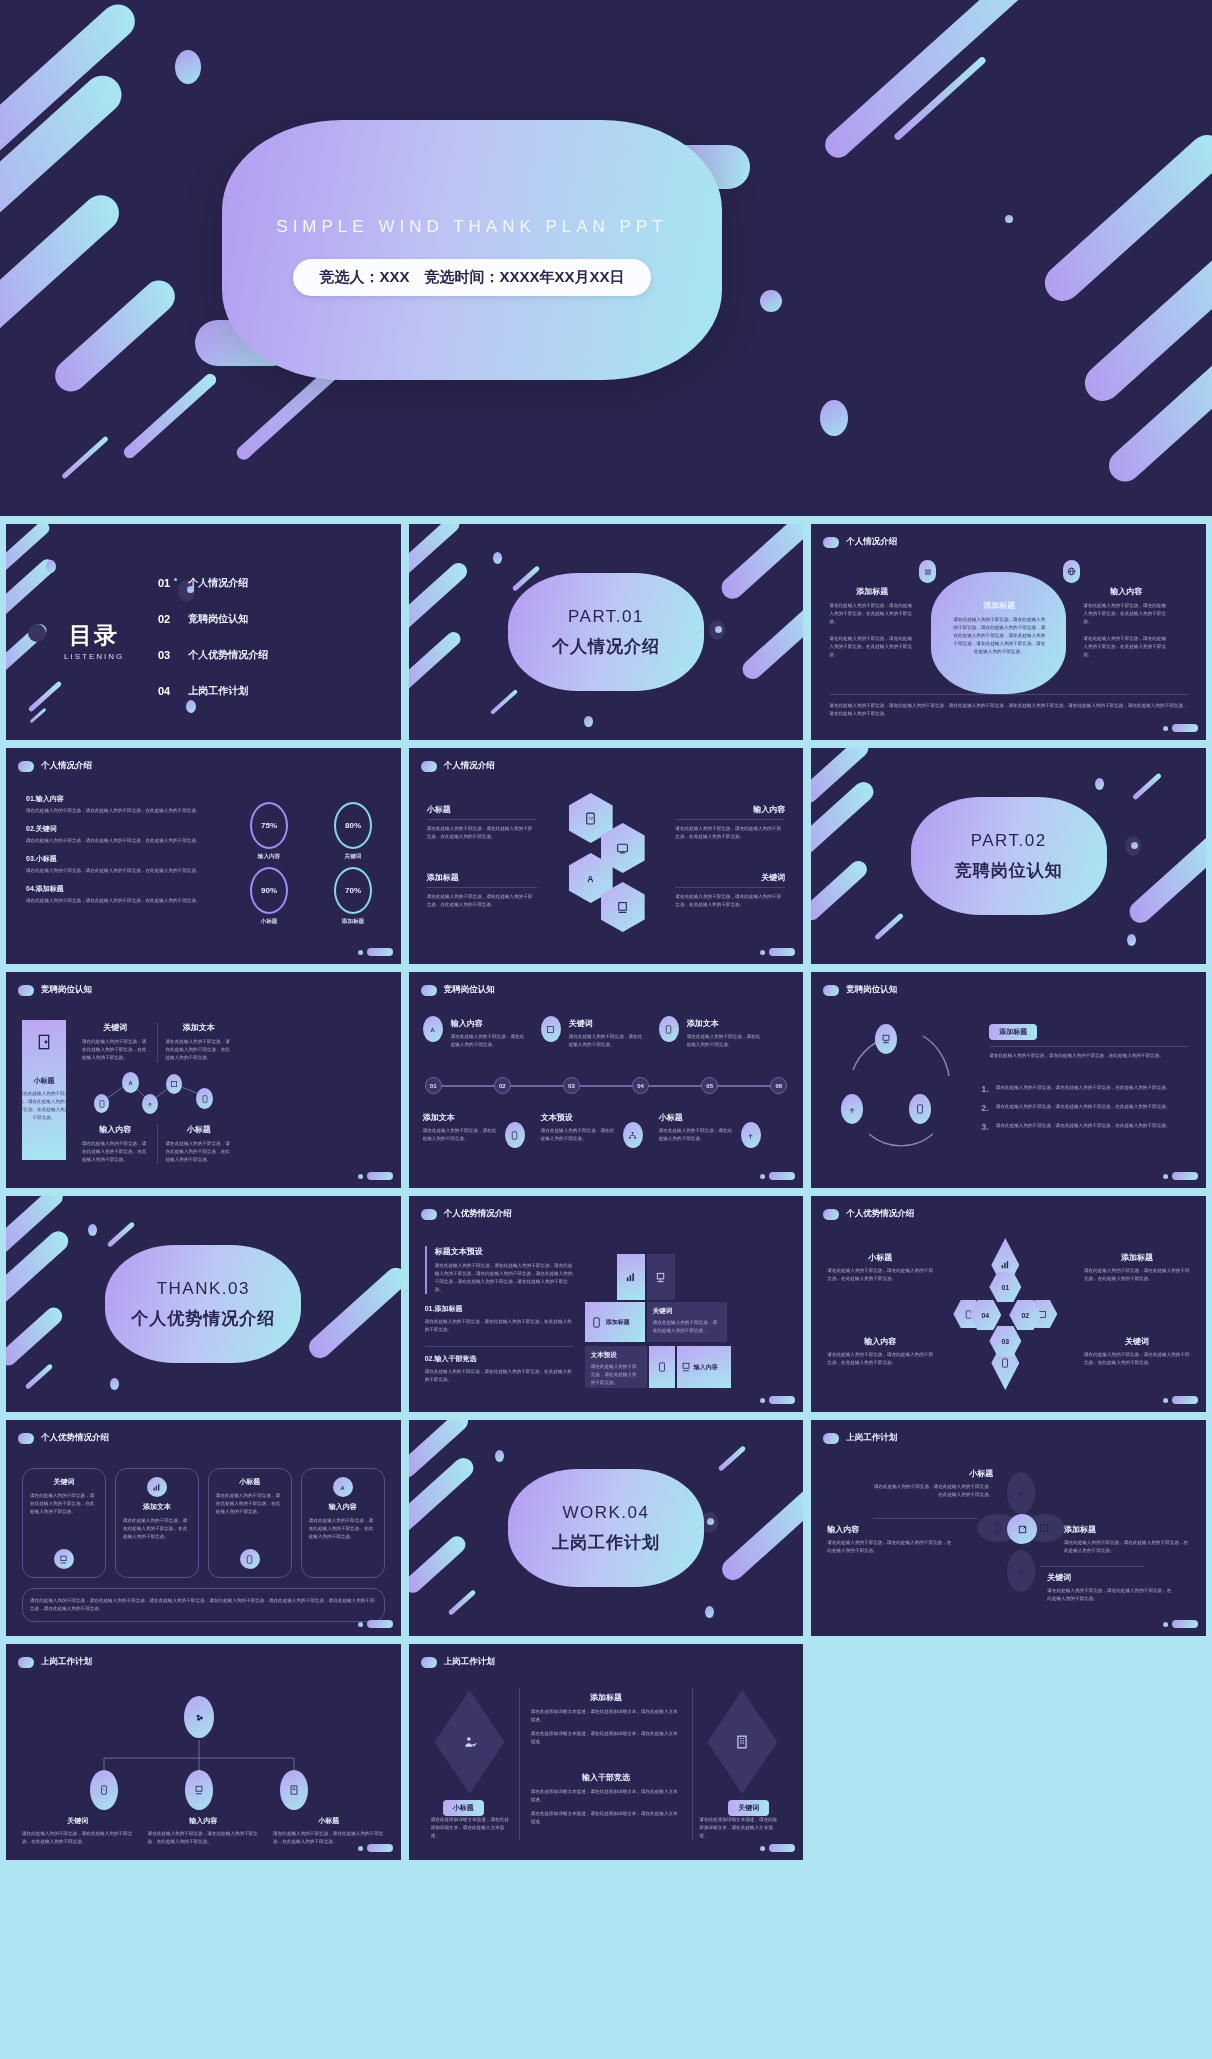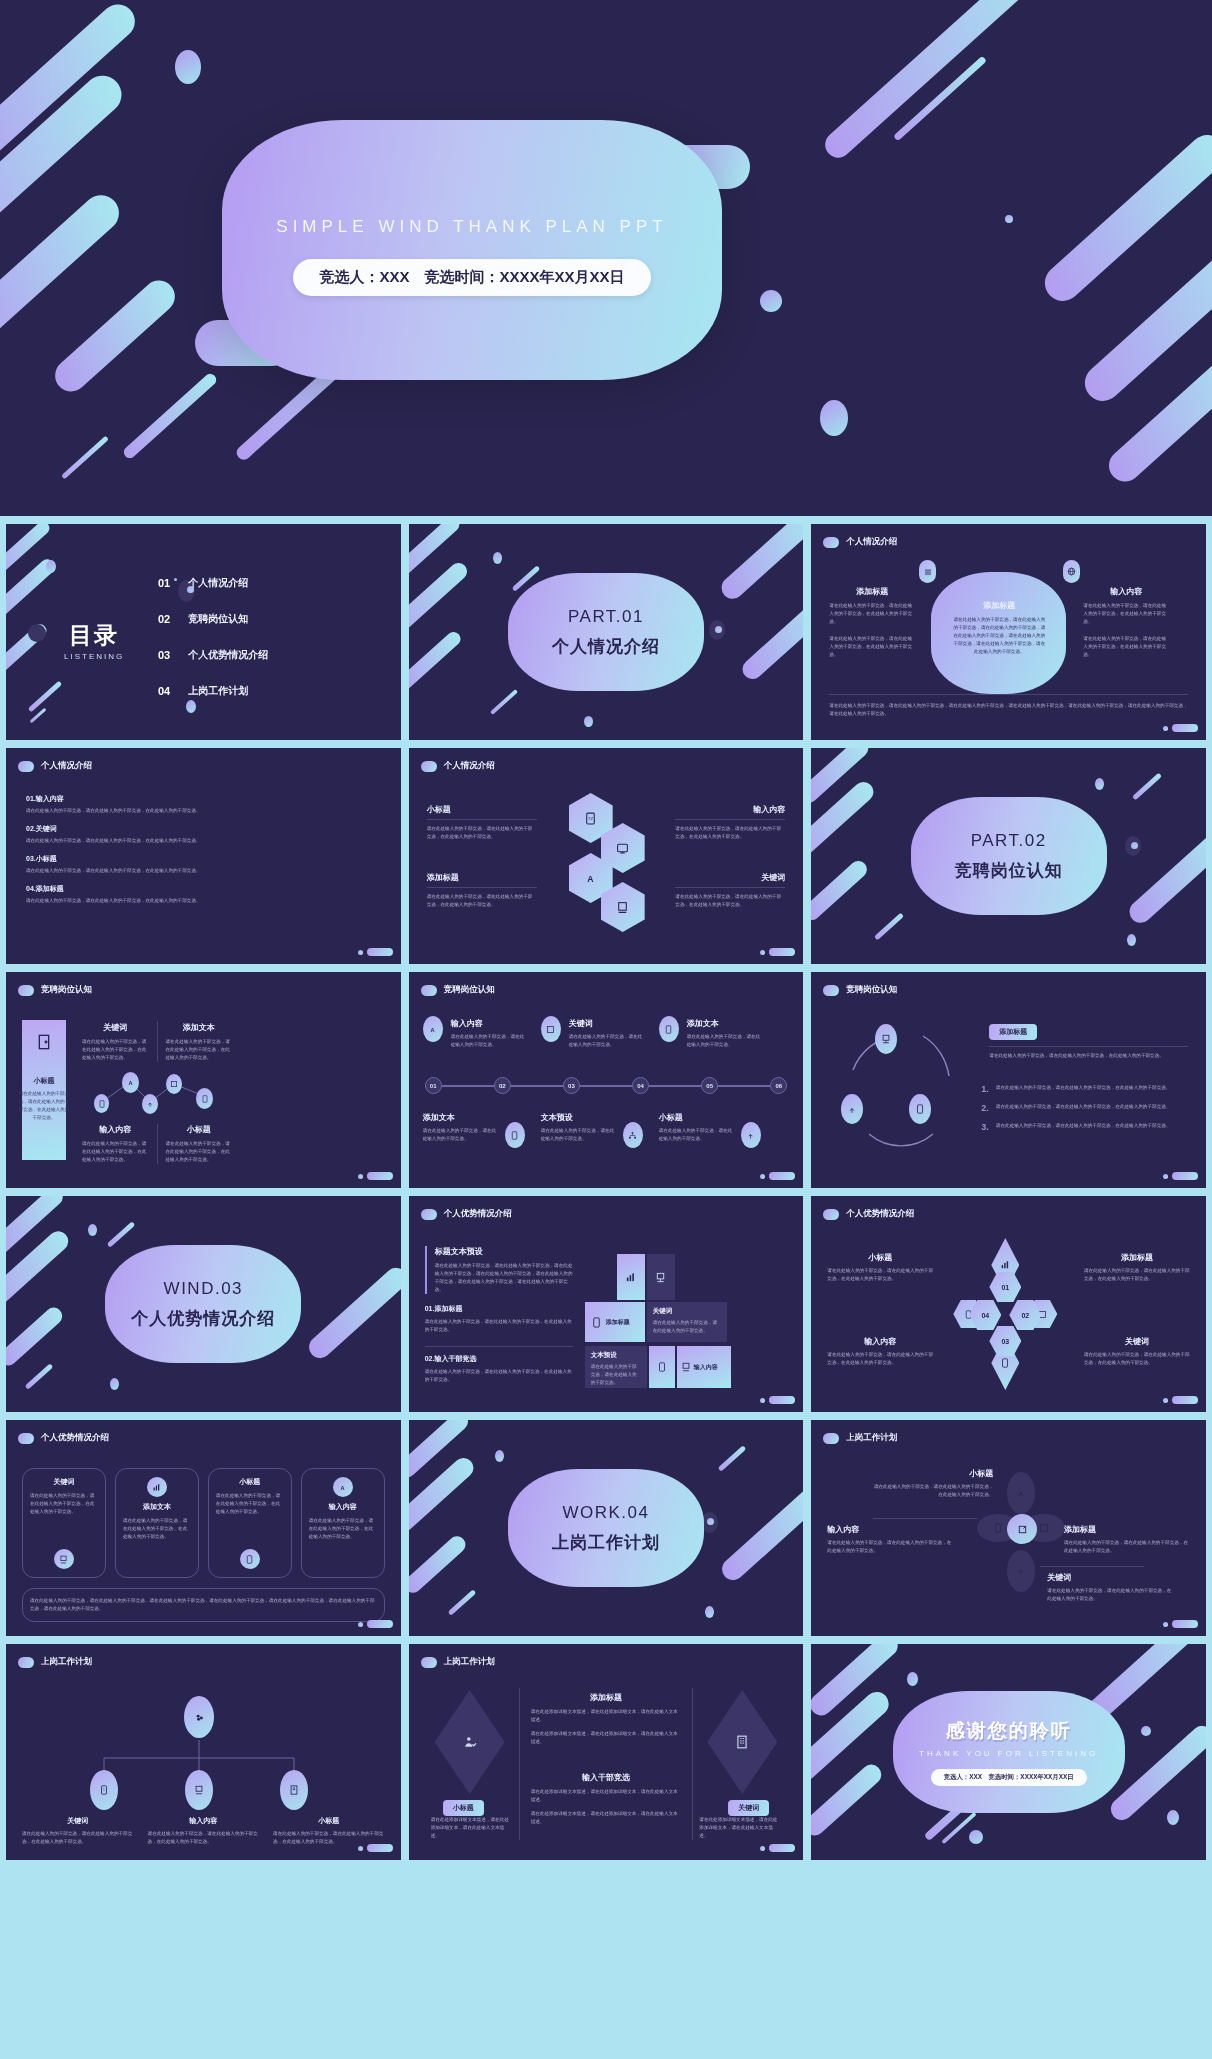--- a/index.html
+++ b/index.html
@@ -374,20 +374,38 @@
       <div>
         <div class="t-title" style="font-size:7px;"><span>03.</span><span>小标题</span></div>
         <div class="t-body" style="margin-top:3px;">请在此处输入您的干部竞选，请在此处输入您的干部竞选，在此处输入您的干部竞选。</div>
       </div>
       <div>
         <div class="t-title" style="font-size:7px;"><span>04.</span><span>添加标题</span></div>
         <div class="t-body" style="margin-top:3px;">请在此处输入您的干部竞选，请在此处输入您的干部竞选，在此处输入您的干部竞选。</div>
       </div>
     </div>
 
+    <div style="position:absolute;left:232px;top:54px;display:grid;grid-template-columns:repeat(2,62px);gap:6px 22px;justify-items:center;">
+      <div style="text-align:center;">
+        <div class="ring" style="margin:0 auto;">75%</div>
+        <div class="t-mini" style="margin-top:4px;font-weight:700;">输入内容</div>
+      </div>
+      <div style="text-align:center;">
+        <div class="ring cy" style="margin:0 auto;">80%</div>
+        <div class="t-mini" style="margin-top:4px;font-weight:700;">关键词</div>
+      </div>
+      <div style="text-align:center;">
+        <div class="ring" style="margin:0 auto;">90%</div>
+        <div class="t-mini" style="margin-top:4px;font-weight:700;">小标题</div>
+      </div>
+      <div style="text-align:center;">
+        <div class="ring cy" style="margin:0 auto;">70%</div>
+        <div class="t-mini" style="margin-top:4px;font-weight:700;">添加标题</div>
+      </div>
+    </div>
     <div class="corner-br">
         <i></i>
         <b></b>
       </div>
   </div>
 
   <div class="slide">
     <div class="sh">
       <span class="sh-mark"></span>
       <span class="sh-txt">个人情况介绍</span>
@@ -678,21 +696,21 @@
     <div class="deco bar" style="left:-38px;top:66px;width:112px;height:20px;transform:rotate(-42deg);"></div>
     <div class="deco bar" style="left:-14px;top:132px;width:78px;height:17px;transform:rotate(-42deg);"></div>
     <div class="deco bar" style="left:290px;top:106px;width:124px;height:22px;transform:rotate(-42deg);"></div>
     <div class="deco bar" style="left:98px;top:36px;width:34px;height:5px;transform:rotate(-42deg);"></div>
     <div class="deco bar" style="left:16px;top:178px;width:34px;height:5px;transform:rotate(-42deg);"></div>
     <div class="deco dot" style="left:82px;top:28px;width:9px;height:12px;"></div>
     <div class="deco dot dot-dim" style="left:278px;top:94px;width:17px;height:21px;"></div>
     <div class="deco dot" style="left:284px;top:100px;width:7px;height:7px;"></div>
     <div class="deco dot" style="left:104px;top:182px;width:9px;height:12px;"></div>
     <div class="part-bubble">
-      <div class="part-no">WIND.03</div>
+      <div class="part-no">THANK.03</div>
       <div class="part-name">个人优势情况介绍</div>
     </div>
   </div>
 
   <div class="slide">
     <div class="sh">
       <span class="sh-mark"></span>
       <span class="sh-txt">个人优势情况介绍</span>
     </div>
 
@@ -1042,33 +1060,14 @@
     <div style="position:absolute;right:34px;top:152px;">
       <span class="pill-tag">关键词</span>
     </div>
     <div class="t-body" style="position:absolute;right:22px;top:172px;width:82px;">请在此处添加详细文本描述，请在此处添加详细文本，请在此处输入文本描述。</div>
     <div class="corner-br">
         <i></i>
         <b></b>
       </div>
   </div>
 
-  <div class="slide">
-    <div class="deco bar" style="left:-12px;top:20px;width:110px;height:22px;transform:rotate(-42deg);"></div>
-    <div class="deco bar" style="left:-30px;top:80px;width:120px;height:24px;transform:rotate(-42deg);"></div>
-    <div class="deco bar" style="left:-16px;top:146px;width:96px;height:20px;transform:rotate(-42deg);"></div>
-    <div class="deco bar" style="left:262px;top:10px;width:150px;height:22px;transform:rotate(-42deg);"></div>
-    <div class="deco bar" style="left:286px;top:118px;width:130px;height:22px;transform:rotate(-42deg);"></div>
-    <div class="deco bar" style="left:100px;top:150px;width:120px;height:8px;transform:rotate(-42deg);"></div>
-    <div class="deco bar" style="left:126px;top:182px;width:44px;height:4px;transform:rotate(-42deg);"></div>
-    <div class="deco dot" style="left:96px;top:28px;width:11px;height:14px;"></div>
-    <div class="deco dot" style="left:330px;top:82px;width:10px;height:10px;"></div>
-    <div class="deco dot" style="left:356px;top:166px;width:12px;height:15px;"></div>
-    <div class="deco dot" style="left:158px;top:186px;width:14px;height:14px;"></div>
-
-    <div class="thx-bubble">
-      <div class="thx-cn">感谢您的聆听</div>
-      <div class="thx-en">THANK YOU FOR LISTENING</div>
-      <div class="thx-pill">竞选人：XXX　竞选时间：XXXX年XX月XX日</div>
-    </div>
-  </div>
 
 </div>
 
 </body></html>

